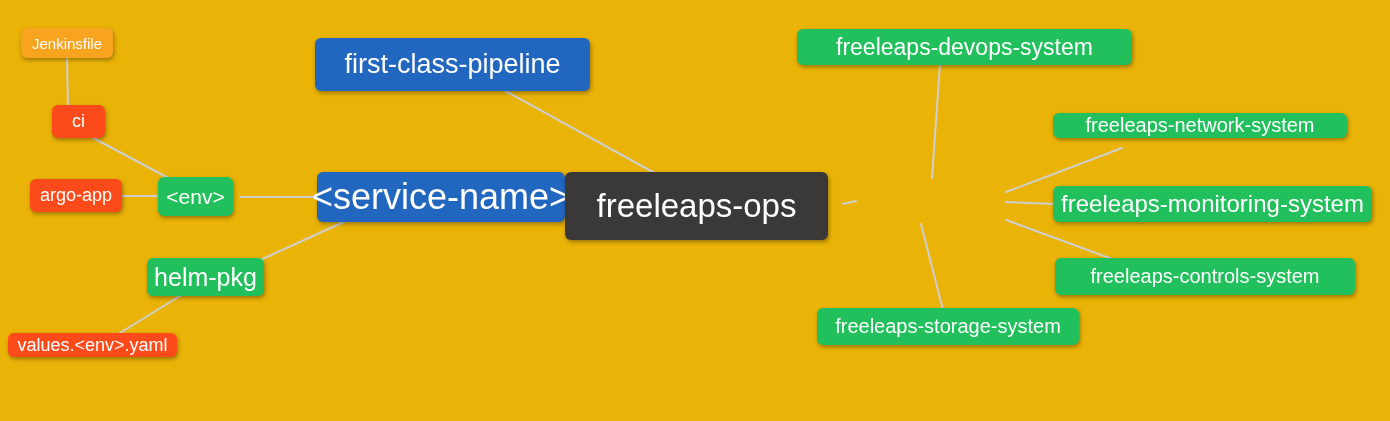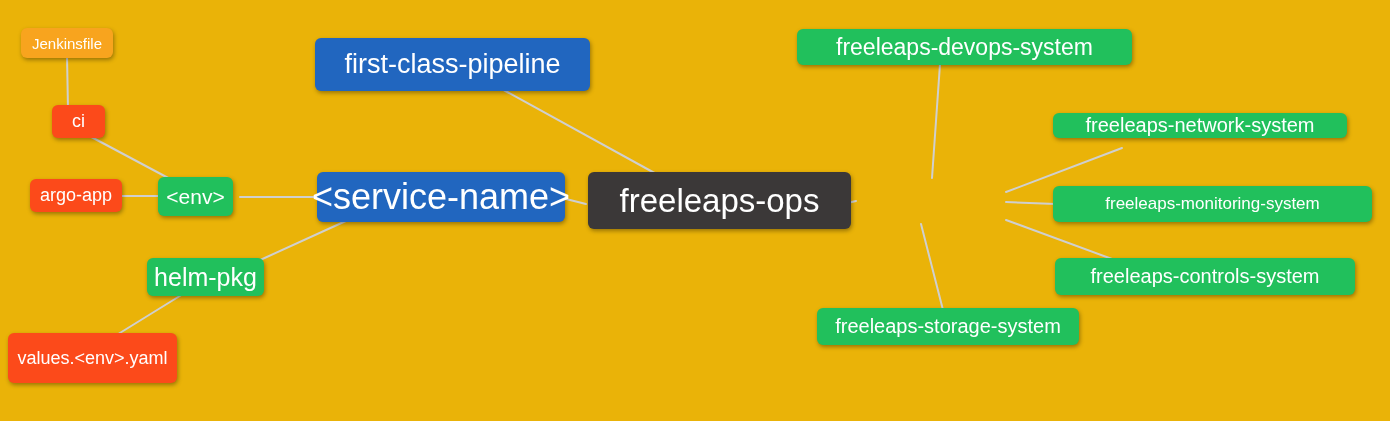--- a/index.html
+++ b/index.html
@@ -15,28 +15,28 @@
   .c-green{background:#21c05c}
   .c-red{background:#fc4a1a}
   .c-orange{background:#f8a41e}
   .c-dark{background:#3b3838}
 
   #n-jenkinsfile{left:21px;top:28px;width:92px;height:30px;font-size:15px}
   #n-ci{left:52px;top:105px;width:53px;height:33px;font-size:18px}
   #n-argo-app{left:30px;top:179px;width:92px;height:33px;font-size:18px}
   #n-env{left:158px;top:177px;width:75px;height:39px;font-size:21px}
   #n-helm-pkg{left:147px;top:258px;width:117px;height:38px;font-size:25px}
-  #n-values-env-yaml{left:8px;top:333px;width:169px;height:50px;font-size:18px}
+  #n-values-env-yaml{left:8px;top:333px;width:169px;height:24px;font-size:18px}
   #n-first-class-pipeline{left:315px;top:38px;width:275px;height:53px;font-size:27px}
   #n-service-name{left:317px;top:172px;width:248px;height:50px;font-size:36px}
-  #n-freeleaps-ops{left:588px;top:172px;width:263px;height:57px;font-size:33px}
+  #n-freeleaps-ops{left:565px;top:172px;width:263px;height:68px;font-size:33px}
   #n-manifests{left:852px;top:175px;width:158px;height:51px;font-size:27px}
   #n-freeleaps-devops-system{left:797px;top:29px;width:335px;height:36px;font-size:23px}
   #n-freeleaps-network-system{left:1053px;top:113px;width:294px;height:25px;font-size:20px}
-  #n-freeleaps-monitoring-system{left:1053px;top:186px;width:319px;height:36px;font-size:17px}
+  #n-freeleaps-monitoring-system{left:1053px;top:186px;width:319px;height:36px;font-size:24px}
   #n-freeleaps-controls-system{left:1055px;top:258px;width:300px;height:37px;font-size:20px}
   #n-freeleaps-storage-system{left:817px;top:308px;width:262px;height:37px;font-size:20px}
 </style>
 </head>
 <body>
 
 <div class="canvas">
 
   <svg class="edges" width="1390" height="421">
     <line x1="67" y1="55" x2="68" y2="110"></line>

